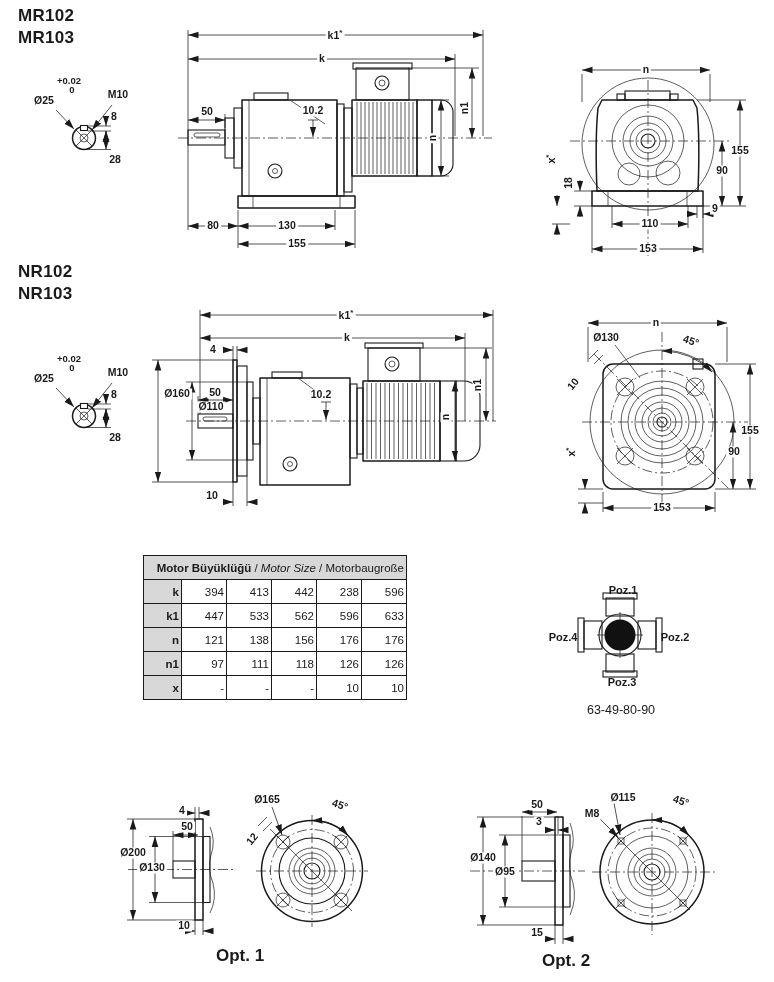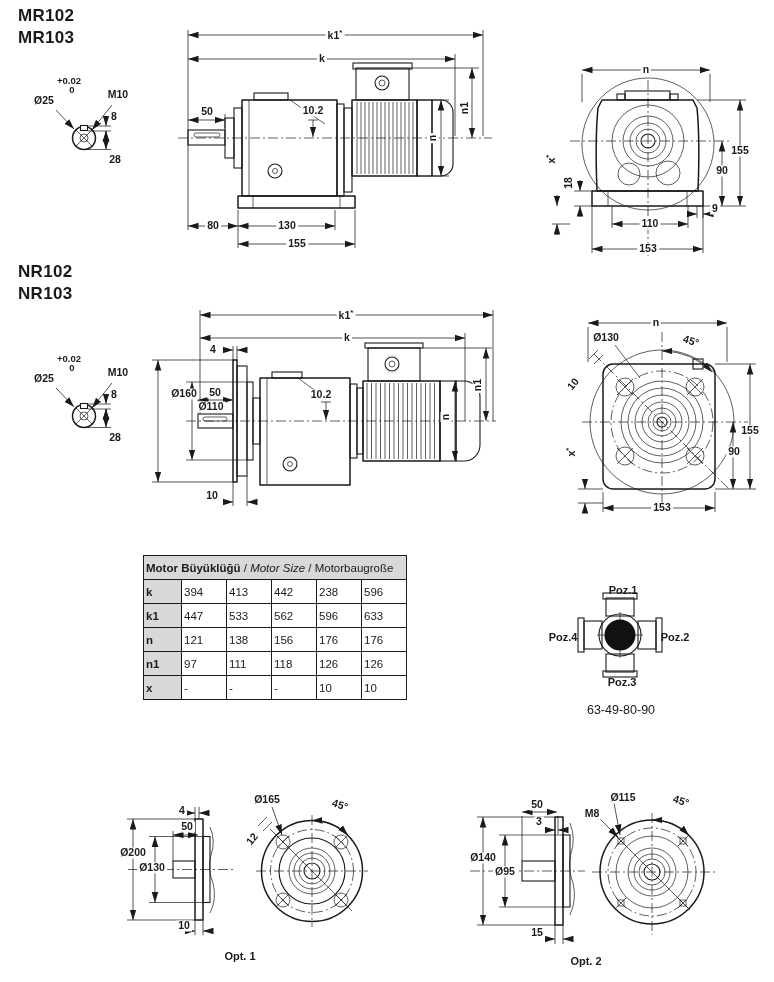--- a/index.html
+++ b/index.html
@@ -11,29 +11,29 @@
 .dl sup{font-size:8px;font-weight:bold}
 .rot{transform:translate(-50%,-50%) rotate(-90deg)}
 .sm{font-size:9.5px}
 svg{position:absolute;left:0;top:0;overflow:visible}
 .o{fill:none;stroke:#1a1a1a;stroke-width:1.5;stroke-linejoin:round}
 .m{fill:none;stroke:#1a1a1a;stroke-width:1.1}
 .t{fill:none;stroke:#1a1a1a;stroke-width:.7}
 .e{fill:none;stroke:#1a1a1a;stroke-width:.75}
 .c{fill:none;stroke:#1a1a1a;stroke-width:.7;stroke-dasharray:10 3 2 3}
 .size-table{position:absolute;left:143px;top:555px;border-collapse:collapse;font-size:11.5px}
-.size-table td{border:1px solid #1a1a1a;text-align:left;height:24px;padding:0 2px}
+.size-table td{border:1px solid #1a1a1a;text-align:right;height:24px;padding:0 2px}
 .size-table .hd{background:#d8d8d8;font-weight:bold}
 .size-table .lc{width:38px}
 .size-table .vc{width:45px}
 .ttl{position:absolute;font-size:11.5px;white-space:nowrap}
 .ttl b{font-weight:bold}
 .flange-ttl{position:absolute;font-size:13px;white-space:nowrap}
 .poz{position:absolute;transform:translate(-50%,-50%);font-size:11px;font-weight:bold;white-space:nowrap}
-.opt-label{position:absolute;transform:translate(-50%,-50%);font-size:11px;font-weight:bold;white-space:nowrap}
+.opt-label{position:absolute;transform:translate(-50%,-50%);font-size:17px;font-weight:bold;white-space:nowrap}
 .sizes-code{position:absolute;transform:translate(-50%,-50%);font-size:12.5px;white-space:nowrap}
 </style>
 </head>
 <body>
 
 <div class="page">
 
   <div class="model" style="left:18px;top:6px">MR102</div>
   <div class="model" style="left:18px;top:28px">MR103</div>
 
@@ -315,21 +315,21 @@
         <line class="e" x1="346" y1="62" x2="346" y2="135" marker-start="url(#aS)" marker-end="url(#aE)"></line>
         <line class="e" x1="93" y1="196" x2="93" y2="220"></line>
         <line class="e" x1="107" y1="190" x2="107" y2="220"></line>
         <line class="e" x1="83" y1="216" x2="93" y2="216" marker-end="url(#aE)"></line>
         <line class="e" x1="117" y1="216" x2="107" y2="216" marker-end="url(#aE)"></line>
       </g>
     </svg>
     <span class="dl" style="left:206px;top:29px"><span>k1</span><sup>*</sup></span>
     <span class="dl" style="left:207px;top:52px">k</span>
     <span class="dl" style="left:73px;top:64px">4</span>
-    <span class="dl" style="left:44px;top:108px">Ø160</span>
+    <span class="dl" style="left:37px;top:108px">Ø160</span>
     <span class="dl" style="left:71px;top:121px">Ø110</span>
     <span class="dl" style="left:75px;top:107px">50</span>
     <span class="dl" style="left:181px;top:109px">10.2</span>
     <span class="dl rot" style="left:338px;top:99px">n1</span>
     <span class="dl rot" style="left:306px;top:131px">n</span>
     <span class="dl" style="left:72px;top:210px">10</span>
   </div>
 
   <div class="abs" style="left:558px;top:296px;width:216px;height:242px">
     <svg width="216" height="242" viewBox="0 0 216 242">
@@ -598,15 +598,15 @@
     </svg>
     <span class="dl" style="left:97px;top:18px">50</span>
     <span class="dl" style="left:99px;top:35px">3</span>
     <span class="dl" style="left:43px;top:71px">Ø140</span>
     <span class="dl" style="left:65px;top:85px">Ø95</span>
     <span class="dl" style="left:97px;top:146px">15</span>
     <span class="dl" style="left:183px;top:11px">Ø115</span>
     <span class="dl" style="left:152px;top:27px">M8</span>
     <span class="dl" style="left:241px;top:14px;transform:translate(-50%,-50%) rotate(18deg)">45°</span>
   </div>
-  <span class="opt-label" style="left:586px;top:961px">Opt. 2</span>
+  <span class="opt-label" style="left:566px;top:961px">Opt. 2</span>
 
 </div>
 
 </body></html>

